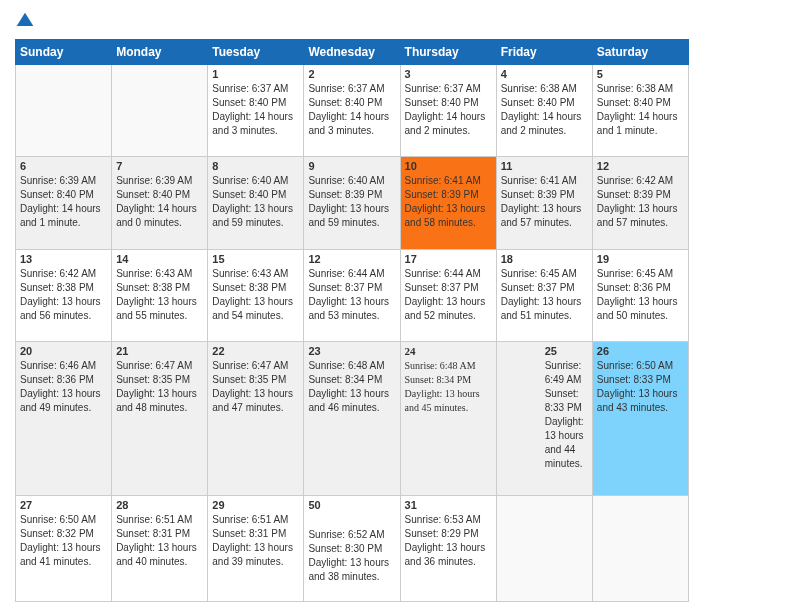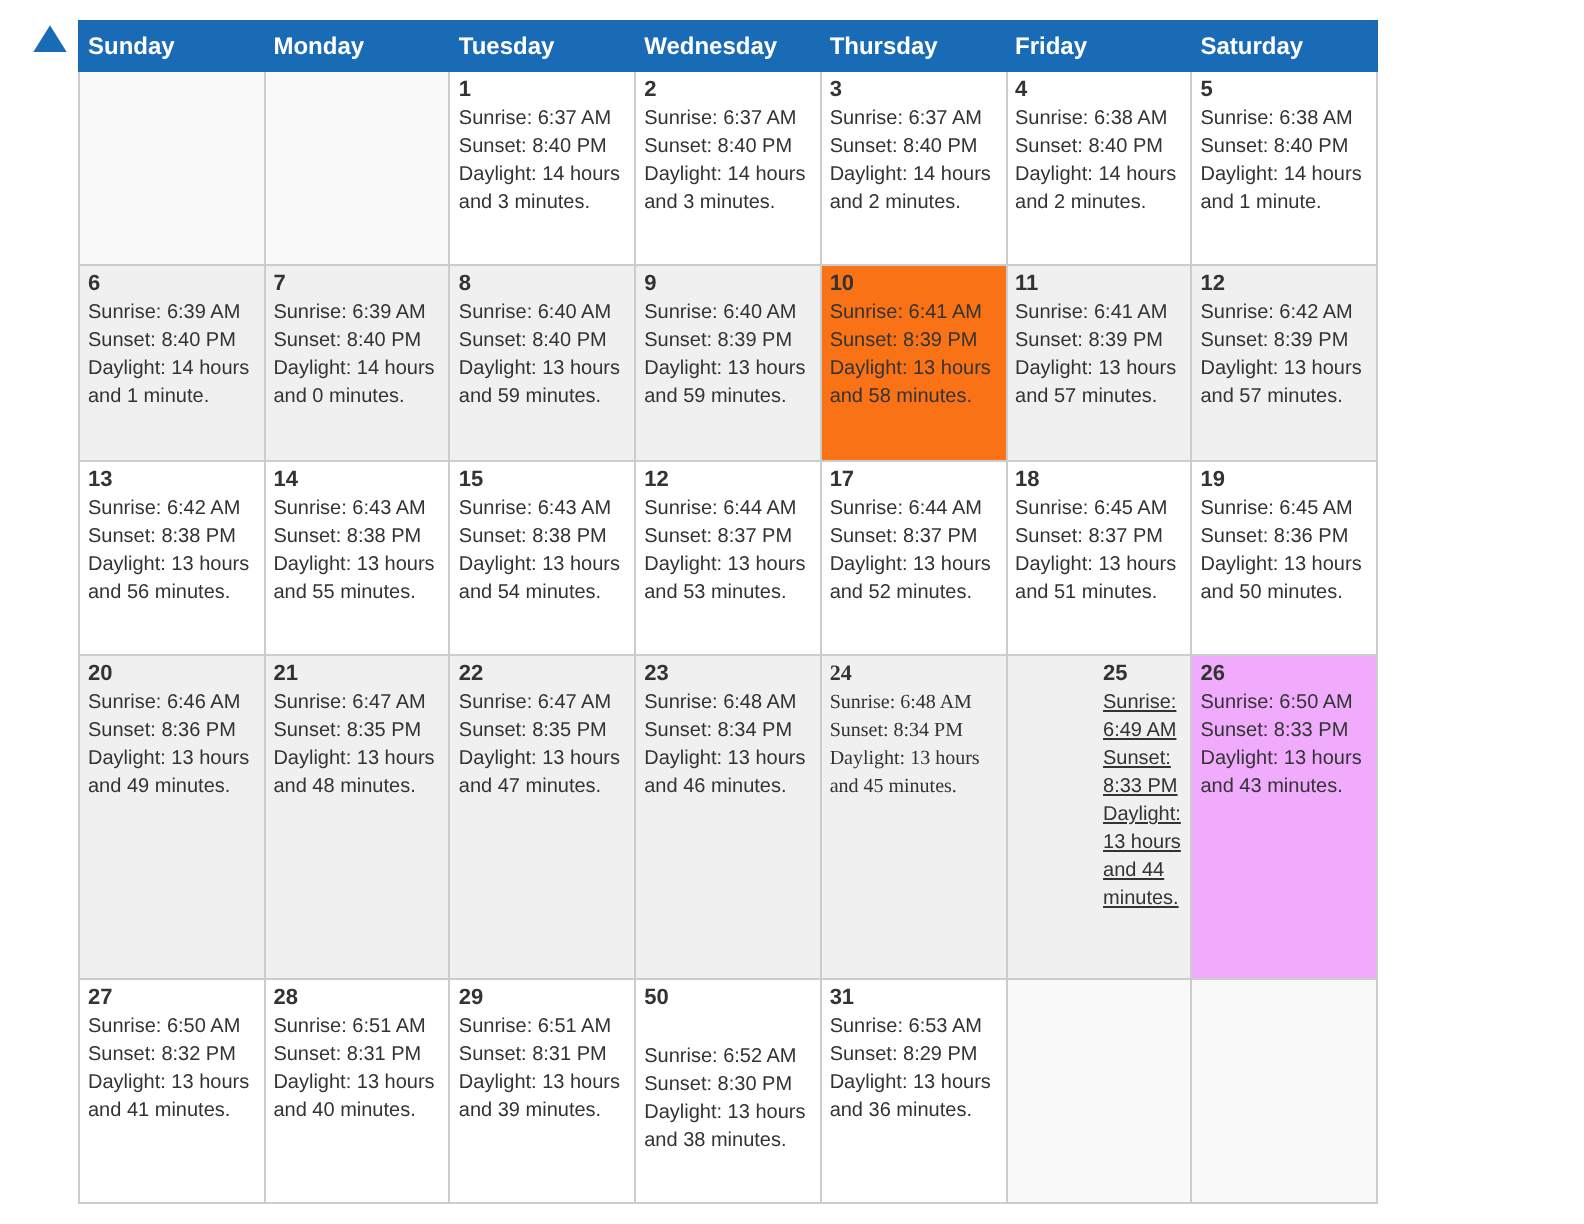--- a/index.html
+++ b/index.html
@@ -8,20 +8,21 @@
       background: #fff;
       width: 792px;
       height: 612px;
       overflow: hidden;
     }
     .page {
       width: 704px;
       height: 612px;
       padding: 10px 15px;
       display: flex;
+      flex-direction: column;
     }
     .header {
       display: flex;
       justify-content: space-between;
       align-items: flex-start;
       margin-bottom: 8px;
     }
     .logo {
       display: flex;
       align-items: center;
@@ -281,25 +282,25 @@
 Daylight: 13 hours and 46 minutes.</div>
           </td>
           <td style="background-color: rgb(240, 240, 240); font-family: Liberation Serif, serif;">
             <span class="day-number">24</span>
             <div class="day-info" style="white-space: pre-line;">Sunrise: 6:48 AM
 Sunset: 8:34 PM
 Daylight: 13 hours and 45 minutes.</div>
           </td>
           <td style="background-color: rgb(240, 240, 240); padding-left: 48px;">
             <span class="day-number">25</span>
-            <div class="day-info" style="white-space: pre-line; text-decoration: underline;">Sunrise: 6:49 AM
+            <div class="day-info" style="white-space: pre-line;">Sunrise: 6:49 AM
 Sunset: 8:33 PM
 Daylight: 13 hours and 44 minutes.</div>
           </td>
-          <td style="background-color: #f0abfc;">
+          <td style="background-color: #7dd3fc;">
             <span class="day-number">26</span>
             <div class="day-info" style="white-space: pre-line;">Sunrise: 6:50 AM
 Sunset: 8:33 PM
 Daylight: 13 hours and 43 minutes.</div>
           </td>
         </tr>
         <tr>
           <td>
             <span class="day-number">27</span>
             <div class="day-info" style="white-space: pre-line;">Sunrise: 6:50 AM

